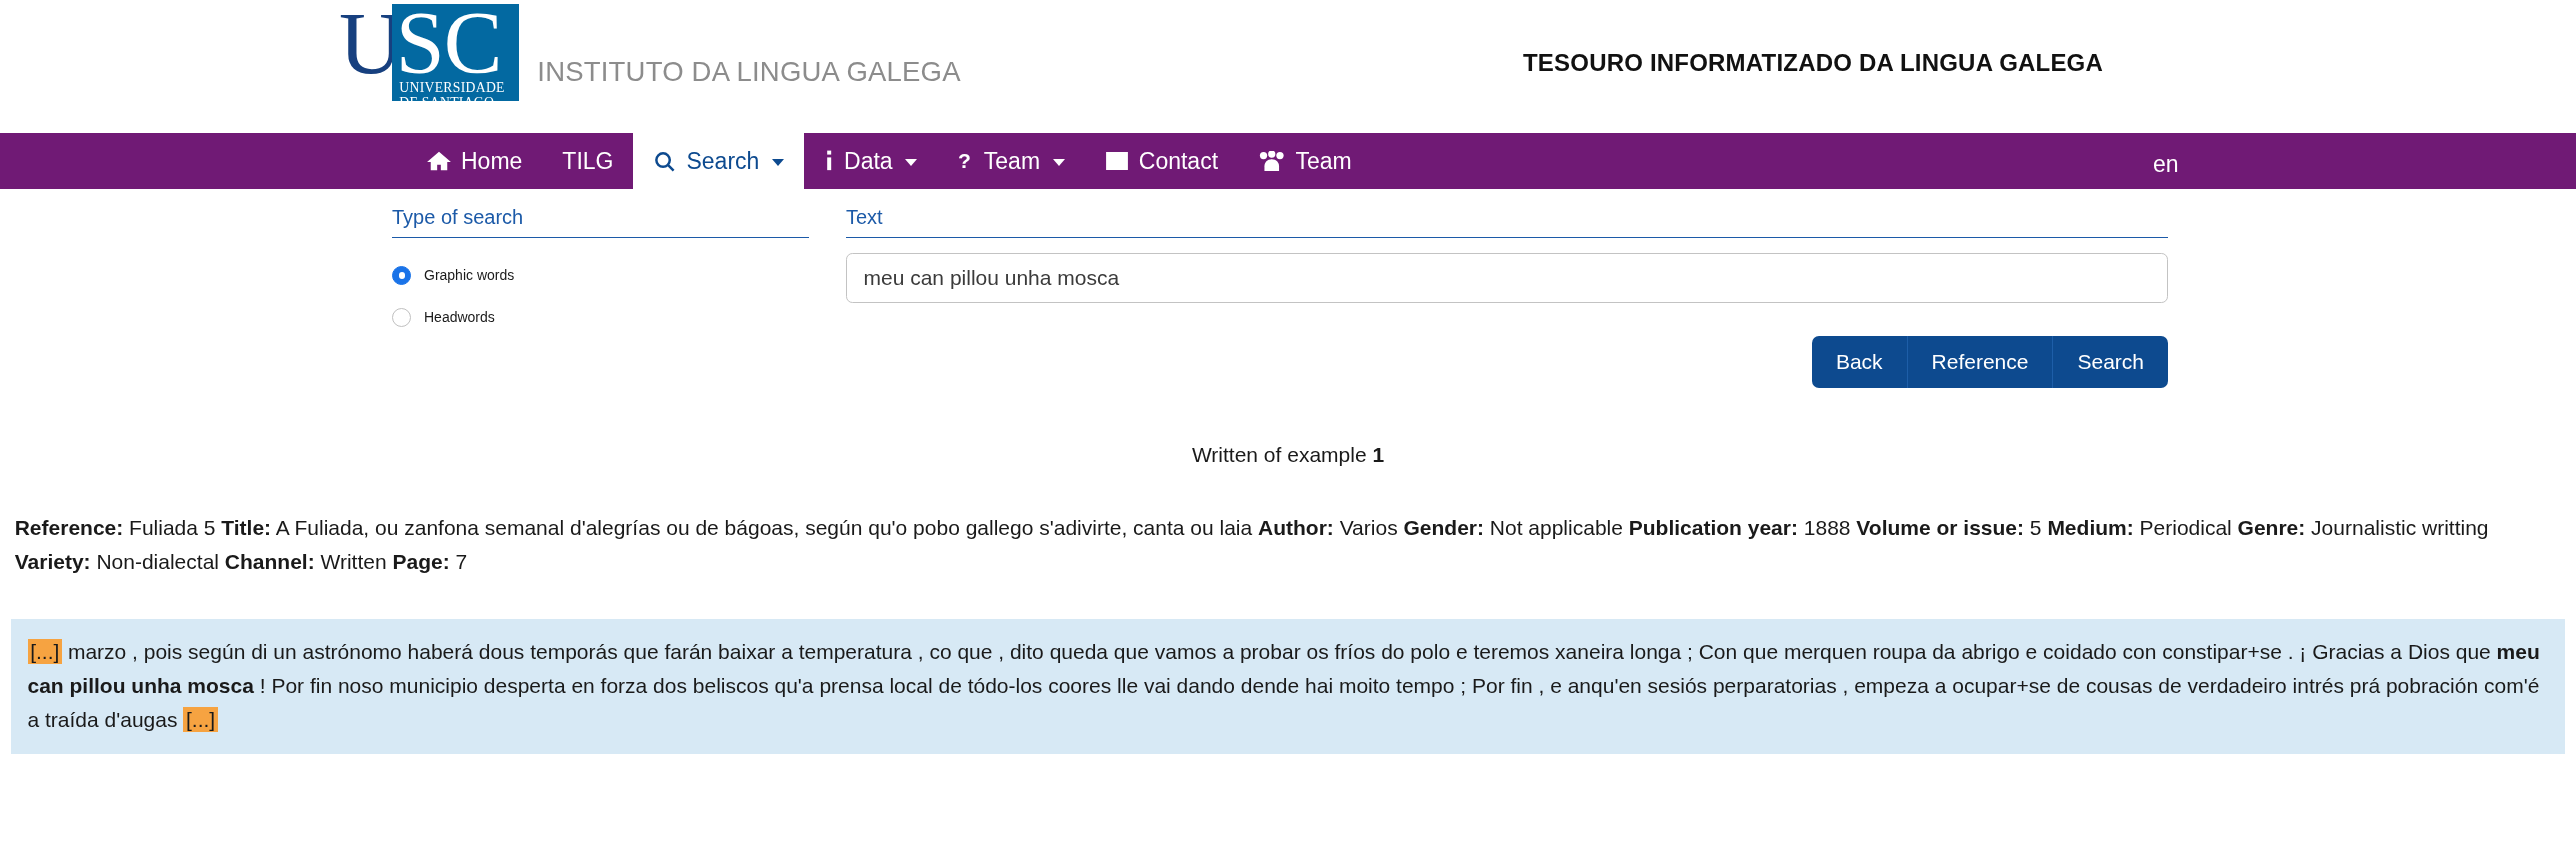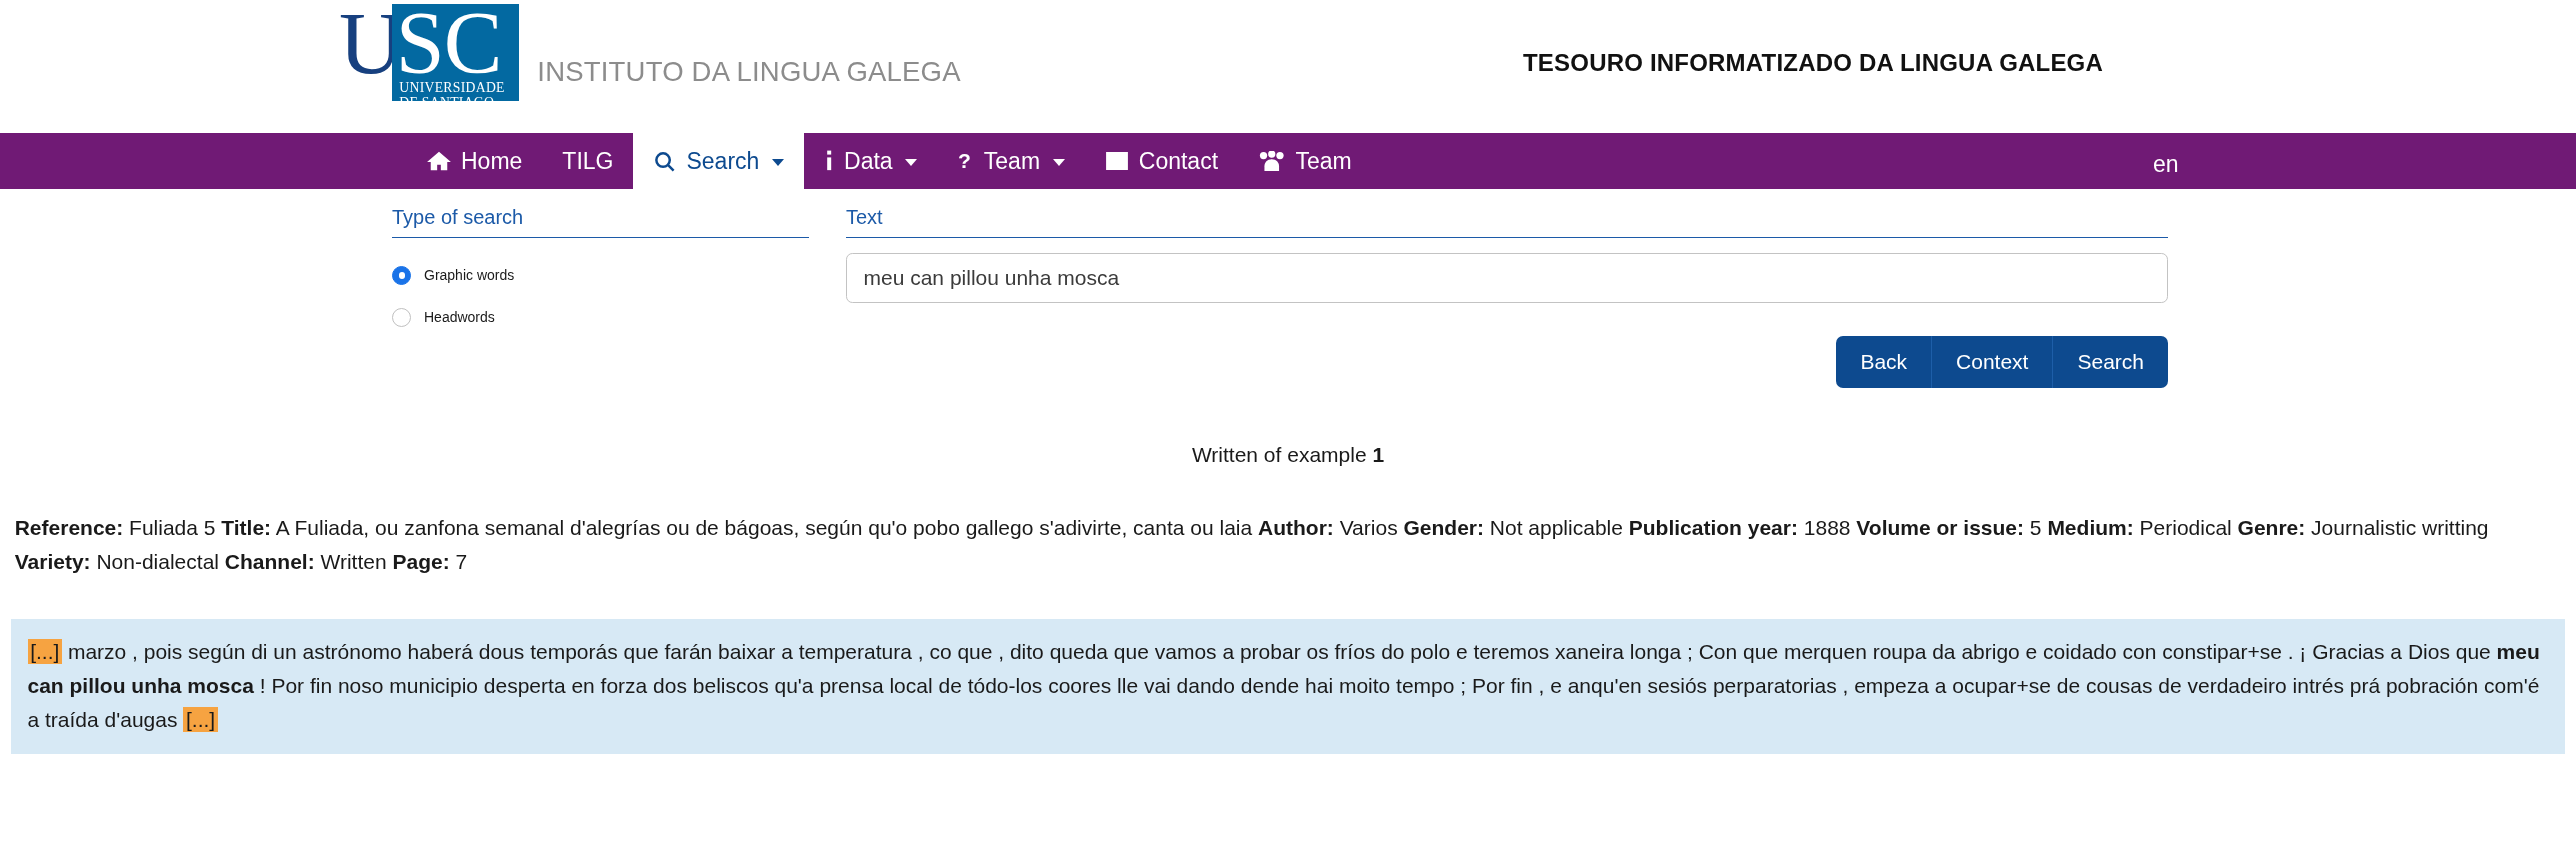--- a/index.html
+++ b/index.html
@@ -375,21 +375,21 @@
         </div>
       </div>
     </div>
 
     <div class="col-text">
       <span class="field-label">Text</span>
       <input class="text-input" type="text" value="meu can pillou unha mosca" style="">
       <div class="btn-row">
         <div class="btn-group">
           <button class="btn">Back</button>
-          <button class="btn">Context</button>
+          <button class="btn">Reference</button>
           <button class="btn">Search</button>
         </div>
       </div>
     </div>
 
   </div>
 </div>
 
 <div class="context-heading">
   <span>Written of example </span><b>1</b>

